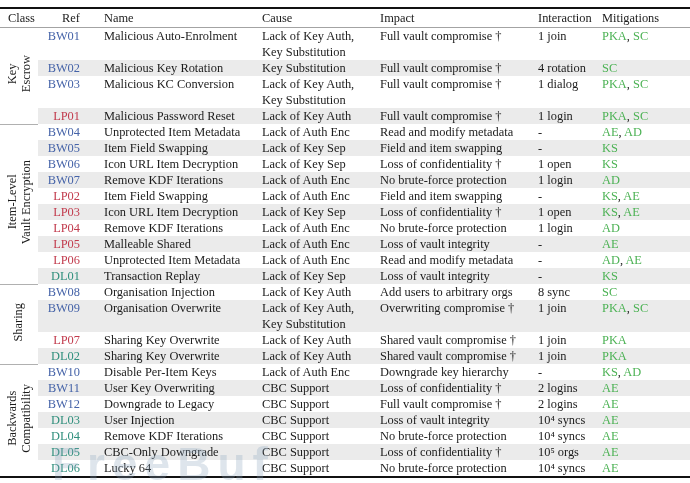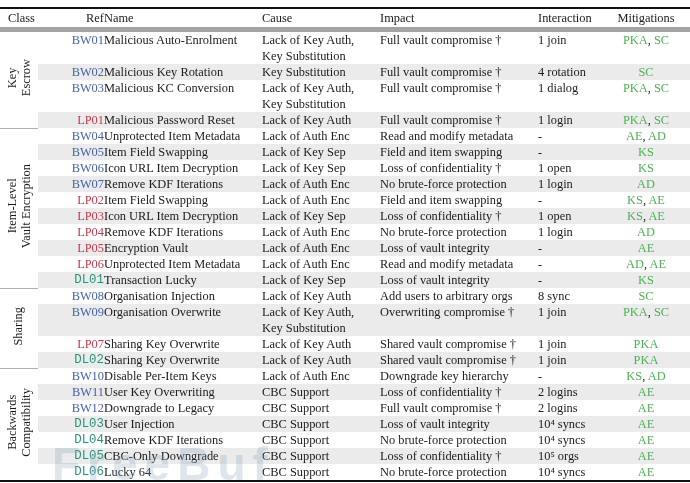--- a/index.html
+++ b/index.html
@@ -18,39 +18,39 @@
   }
   col.c-class { width:38px; }
   col.c-ref { width:66px; }
   col.c-name { width:158px; }
   col.c-cause { width:118px; }
   col.c-impact { width:158px; }
   col.c-inter { width:64px; }
   col.c-mit { width:88px; }
 
   th, td { padding:0; font-weight:normal; vertical-align:top; }
-  thead th { border-bottom:5px solid #a3a3a3; height:18px; vertical-align:middle; text-align:left;margin-left:8px; }
+  thead th { border-bottom:1px solid #a3a3a3; height:18px; vertical-align:middle; text-align:left;margin-left:8px; }
   th.h-class { padding-left:8px; }
-  th.h-ref, td.ref-cell { text-align:right; padding-right:0; }
-  th.h-mit, td.mitigations-cell { text-align:center; }
+  th.h-ref, td.ref-cell { text-align:right; padding-right:24px; }
+  th.h-mit, td.mitigations-cell { text-align:left; }
 
   tbody tr { height:16px; }
   tr.striped td { background:#ebebeb; }
 
   td.class-cell { text-align:center; vertical-align:middle; background:#ffffff; }
   tbody.grp + tbody.grp td.class-cell { border-top:1px solid #b0b0b0; }
 
   .class-label {
     display:inline-block; writing-mode:vertical-rl; transform:rotate(180deg);
     white-space:nowrap; line-height:13.5px;
   }
   td.cause-cell { white-space:pre-line;font-family:Liberation Serif, serif; }
   td.ref-cell.bw { color:var(--bw); }
   td.ref-cell.lp { color:var(--lp); }
-  td.ref-cell.dl { color:var(--dl);font-family:Liberation Mono, monospace; }
+  td.ref-cell.dl { color:var(--dl); }
   .mit { color:var(--mitigation); }
 
   .watermark {
     position:absolute; left:52px; top:437px;
     font-family:"Liberation Sans","DejaVu Sans",sans-serif;
     font-weight:bold; font-size:46px; letter-spacing:7px;
     color:#8aa4bd; opacity:0.28; user-select:none;
   }
 </style>
 </head>
@@ -172,37 +172,37 @@
         <tr>
     <td class="ref-cell lp">LP04</td>
     <td class="name-cell">Remove KDF Iterations</td>
     <td class="cause-cell">Lack of Auth Enc</td>
     <td class="impact-cell">No brute-force protection</td>
     <td class="interaction-cell">1 login</td>
     <td class="mitigations-cell"><span class="mit">AD</span></td>
   </tr>
         <tr class="striped">
     <td class="ref-cell lp">LP05</td>
-    <td class="name-cell">Encryption Vault</td>
+    <td class="name-cell">Malleable Shared</td>
     <td class="cause-cell">Lack of Auth Enc</td>
     <td class="impact-cell">Loss of vault integrity</td>
     <td class="interaction-cell">-</td>
     <td class="mitigations-cell"><span class="mit">AE</span></td>
   </tr>
         <tr>
     <td class="ref-cell lp">LP06</td>
     <td class="name-cell">Unprotected Item Metadata</td>
     <td class="cause-cell">Lack of Auth Enc</td>
     <td class="impact-cell">Read and modify metadata</td>
     <td class="interaction-cell">-</td>
     <td class="mitigations-cell"><span class="mit">AD</span>, <span class="mit">AE</span></td>
   </tr>
         <tr class="striped">
     <td class="ref-cell dl">DL01</td>
-    <td class="name-cell">Transaction Lucky</td>
+    <td class="name-cell">Transaction Replay</td>
     <td class="cause-cell">Lack of Key Sep</td>
     <td class="impact-cell">Loss of vault integrity</td>
     <td class="interaction-cell">-</td>
     <td class="mitigations-cell"><span class="mit">KS</span></td>
   </tr>
       </tbody>
       <tbody class="grp">
         <tr>
     <td class="class-cell" rowspan="4">
     <span class="class-label"><div>Sharing</div></span>

